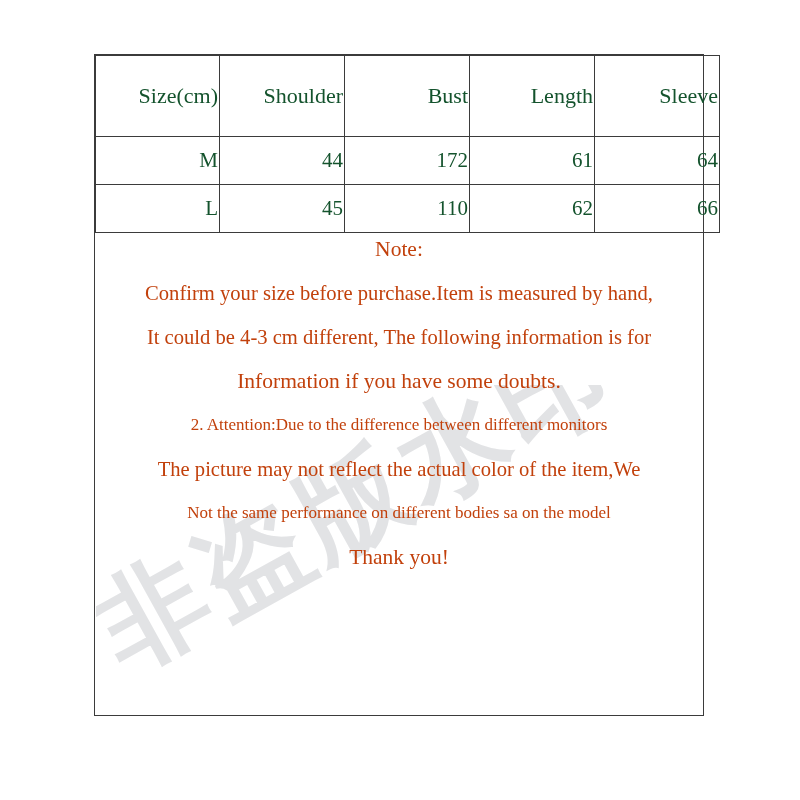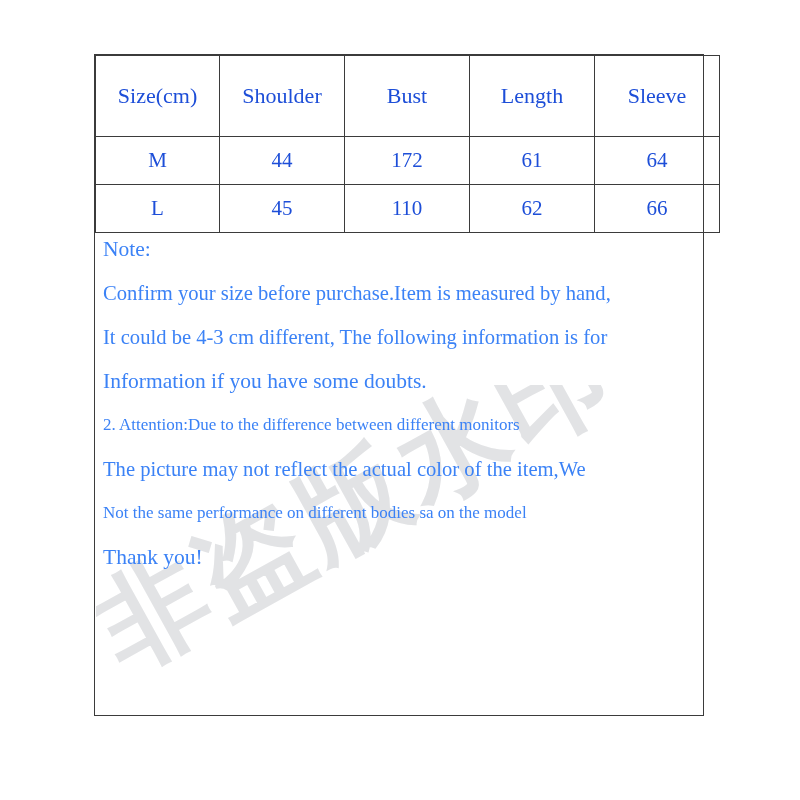--- a/index.html
+++ b/index.html
@@ -65,24 +65,24 @@
   #size-table {
     position: absolute;
     left: 0;
     top: 0;
     width: 100%;
     border-collapse: collapse;
     table-layout: fixed;
   }
   #size-table td {
     border: 1.4px solid #3b3b3b;
-    text-align: center;
+    text-align: right;
     vertical-align: middle;
     font-size: 22px;
-    color: #1d4ed8;
+    color: #14532d;
     background: transparent;
   }
   #size-table tr.header-row td {
     height: 78px;
     font-size: 22px;
   }
   #size-table tr.data-row td {
     height: 45px;
     font-size: 21px;
   }
@@ -94,23 +94,24 @@
     position: absolute;
     left: 0;
     top: 172px;
     width: 100%;
     height: 486px;
     box-sizing: border-box;
     padding: 0 8px;
     z-index: 3;
   }
   .note-line {
+    text-align: center;
     font-size: 21.5px;
     line-height: 44px;
-    color: #3b82f6;
+    color: #c2410c;
     white-space: nowrap;
     letter-spacing: 0px;
   }
   .note-line.title {
     font-size: 21.5px;
   }
   .note-line.wide {
     font-size: 20.6px;
   }
   .note-line.widest {

